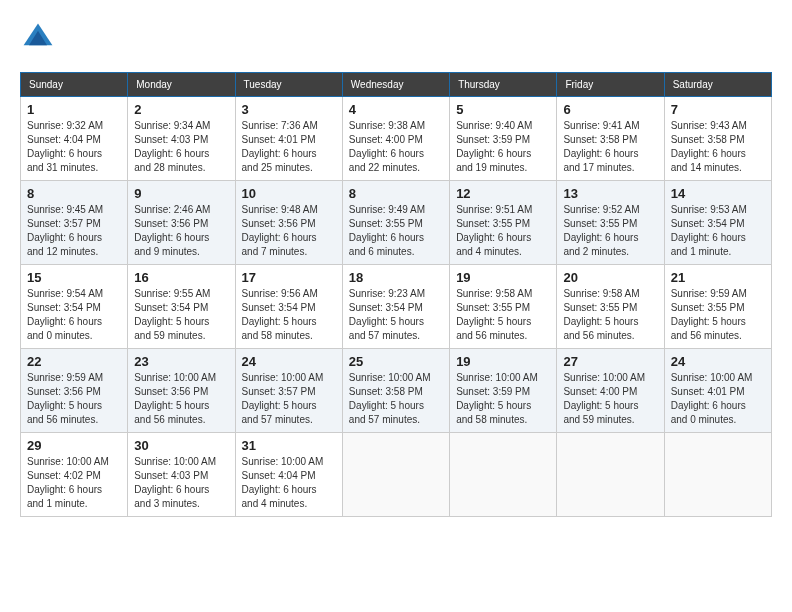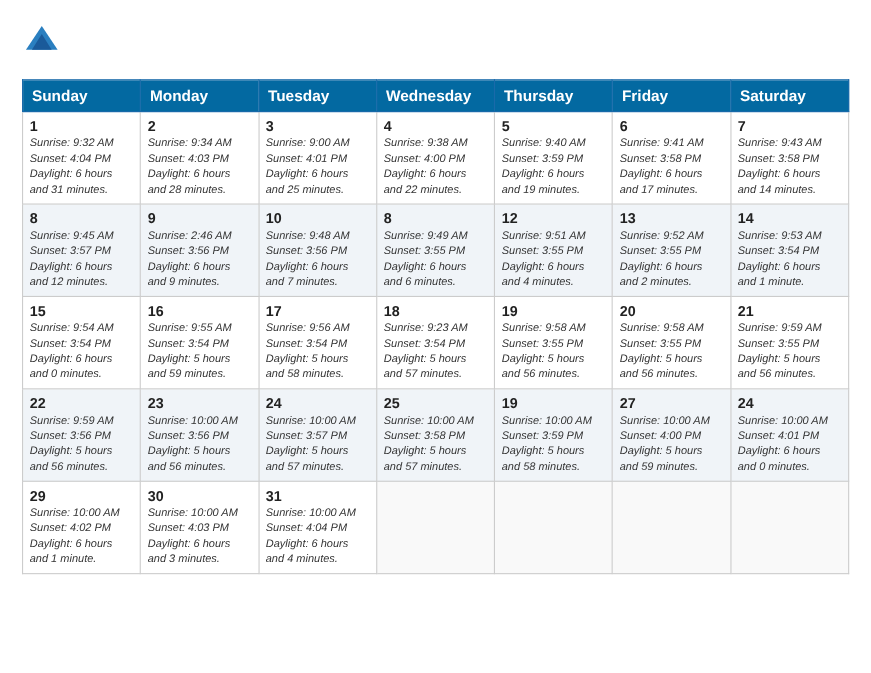--- a/index.html
+++ b/index.html
@@ -32,26 +32,26 @@
     .logo-text span:last-child { color: #2a7fc0; }
     .logo-icon {
       width: 36px;
       height: 36px;
     }
     .title-block { text-align: right; }
     .title-block h1 { font-size: 32px; color: #222; font-weight: bold; }
     .title-block h2 { font-size: 16px; color: #555; font-weight: normal; }
     .calendar { width: 100%; border-collapse: collapse; }
     .calendar thead tr th {
-      background: #0369a1;
+      background: #404040;
       color: #fff;
       text-align: left;
       padding: 6px 8px;
-      font-size: 14px;
-      font-weight: bold;
+      font-size: 10px;
+      font-weight: normal;
       border: 1px solid #1a6aaa;
     }
     .calendar tbody tr td {
       border: 1px solid #ccc;
       vertical-align: top;
       padding: 5px 6px;
       font-size: 10.5px;
       color: #222;
       width: calc(100%/7);
       background: #fff;
@@ -63,21 +63,20 @@
     .day-num {
       font-size: 13px;
       font-weight: bold;
       display: block;
       margin-bottom: 2px;
     }
     .day-info {
       line-height: 1.4;
       font-size: 10px;
       color: #333;
-      font-style: italic;
     }
     .empty-cell { background: #f9f9f9 !important; }
   </style>
 </head>
 <body>
 
 <div class="header">
   <div class="logo">
     <svg class="logo-icon" viewBox="0 0 40 40">
       <polygon points="20,4 36,28 4,28" fill="#2a7fc0"></polygon>
@@ -120,21 +119,21 @@
         <span class="day-num">2</span>
         <div class="day-info">
           <span>Sunrise: 9:34 AM</span><br>
           <span>Sunset: 4:03 PM</span><br>
           <span>Daylight: 6 hours and 28 minutes.</span>
         </div>
       </td>
         <td>
         <span class="day-num">3</span>
         <div class="day-info">
-          <span>Sunrise: 9:00 AM</span><br>
+          <span>Sunrise: 7:36 AM</span><br>
           <span>Sunset: 4:01 PM</span><br>
           <span>Daylight: 6 hours and 25 minutes.</span>
         </div>
       </td>
         <td>
         <span class="day-num">4</span>
         <div class="day-info">
           <span>Sunrise: 9:38 AM</span><br>
           <span>Sunset: 4:00 PM</span><br>
           <span>Daylight: 6 hours and 22 minutes.</span>

